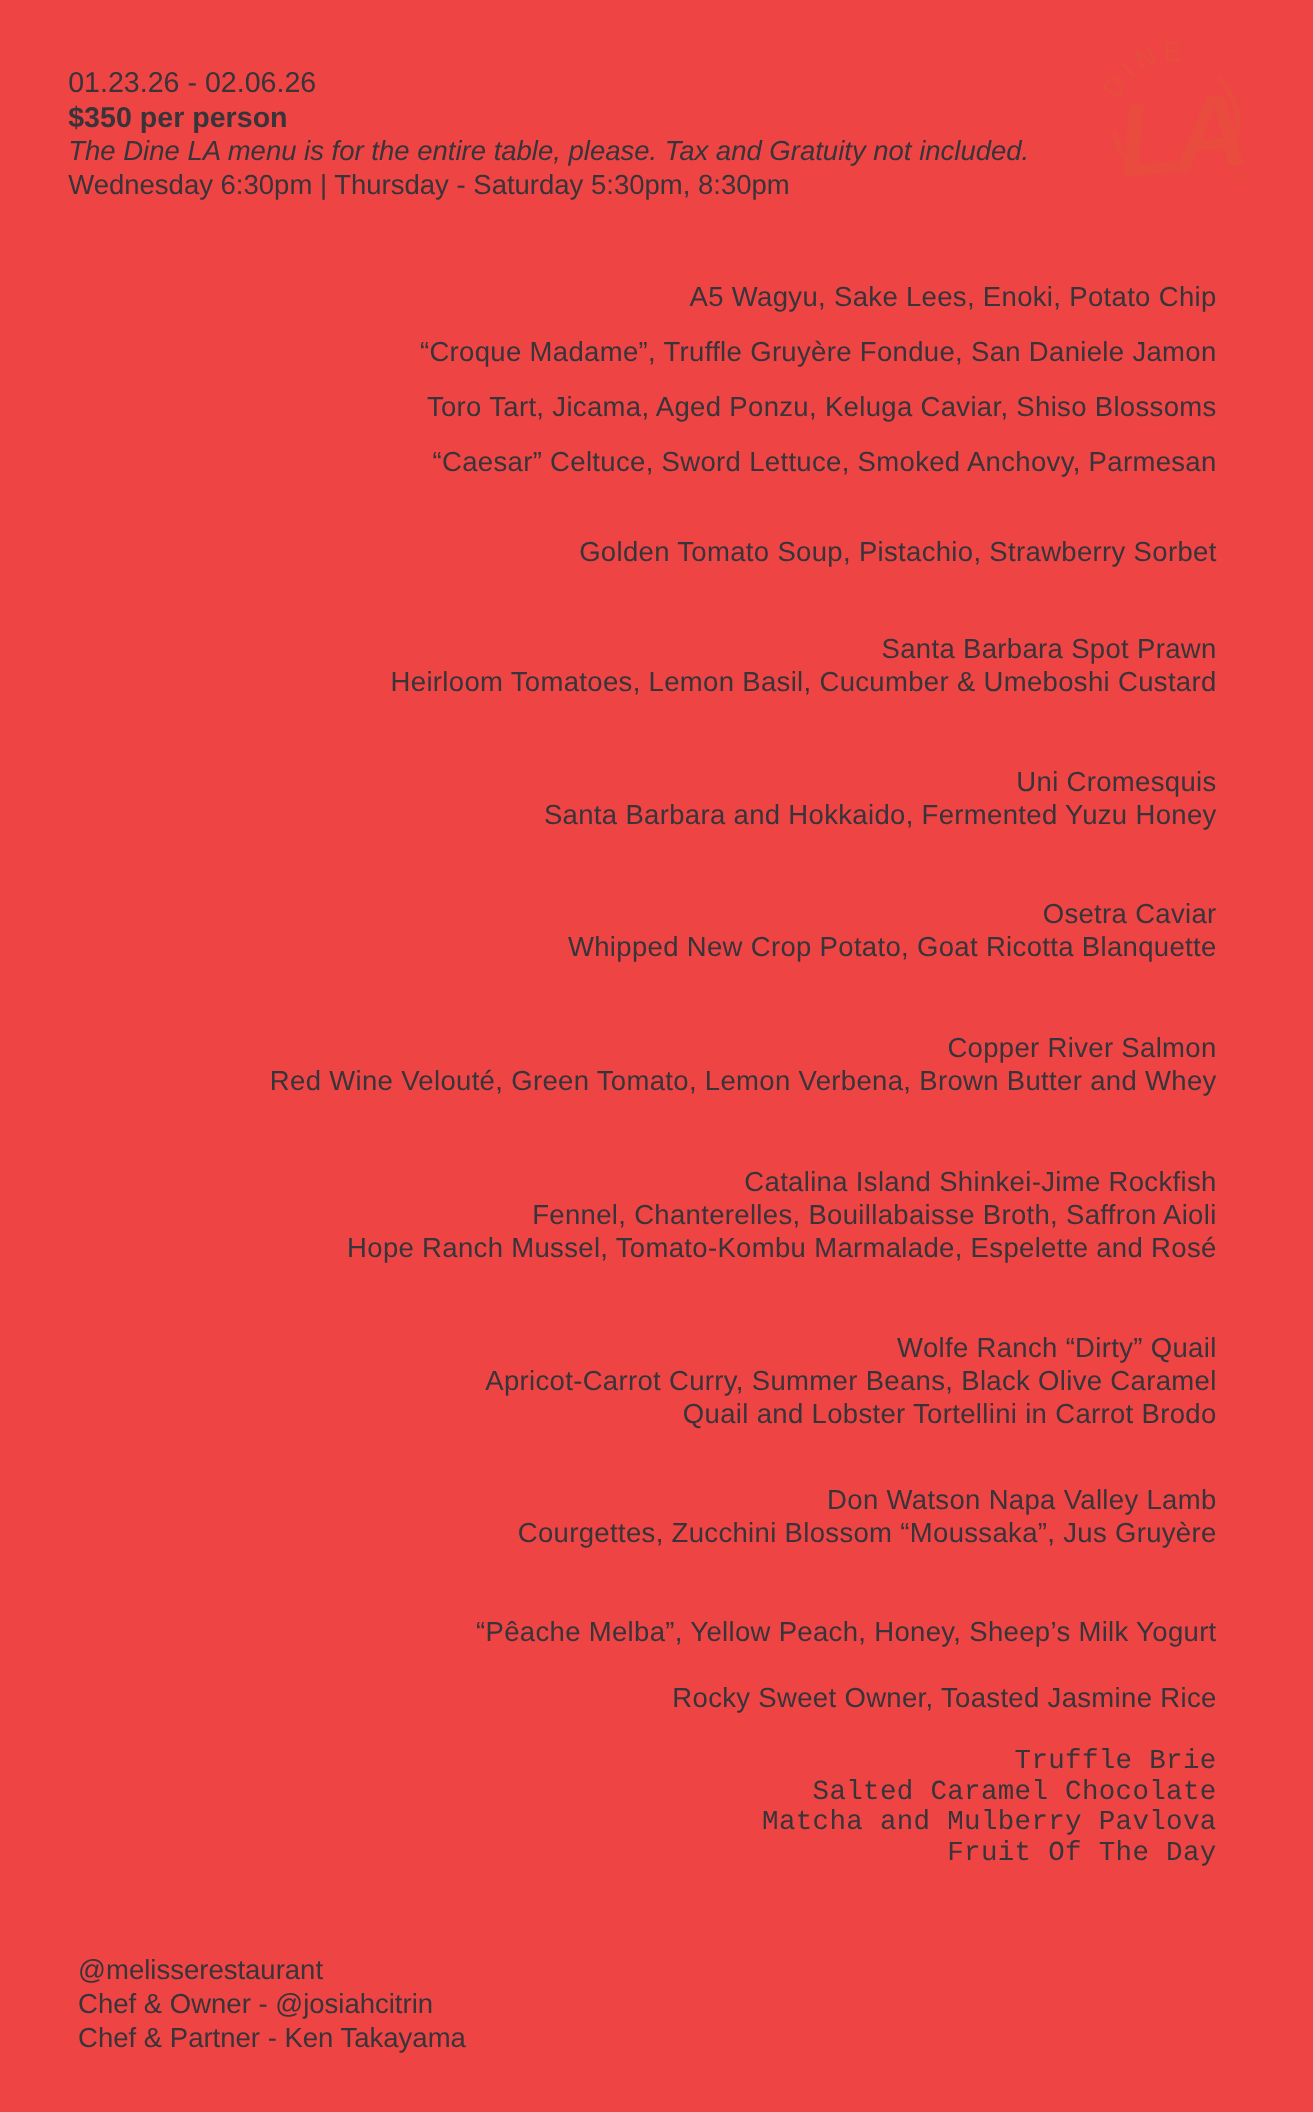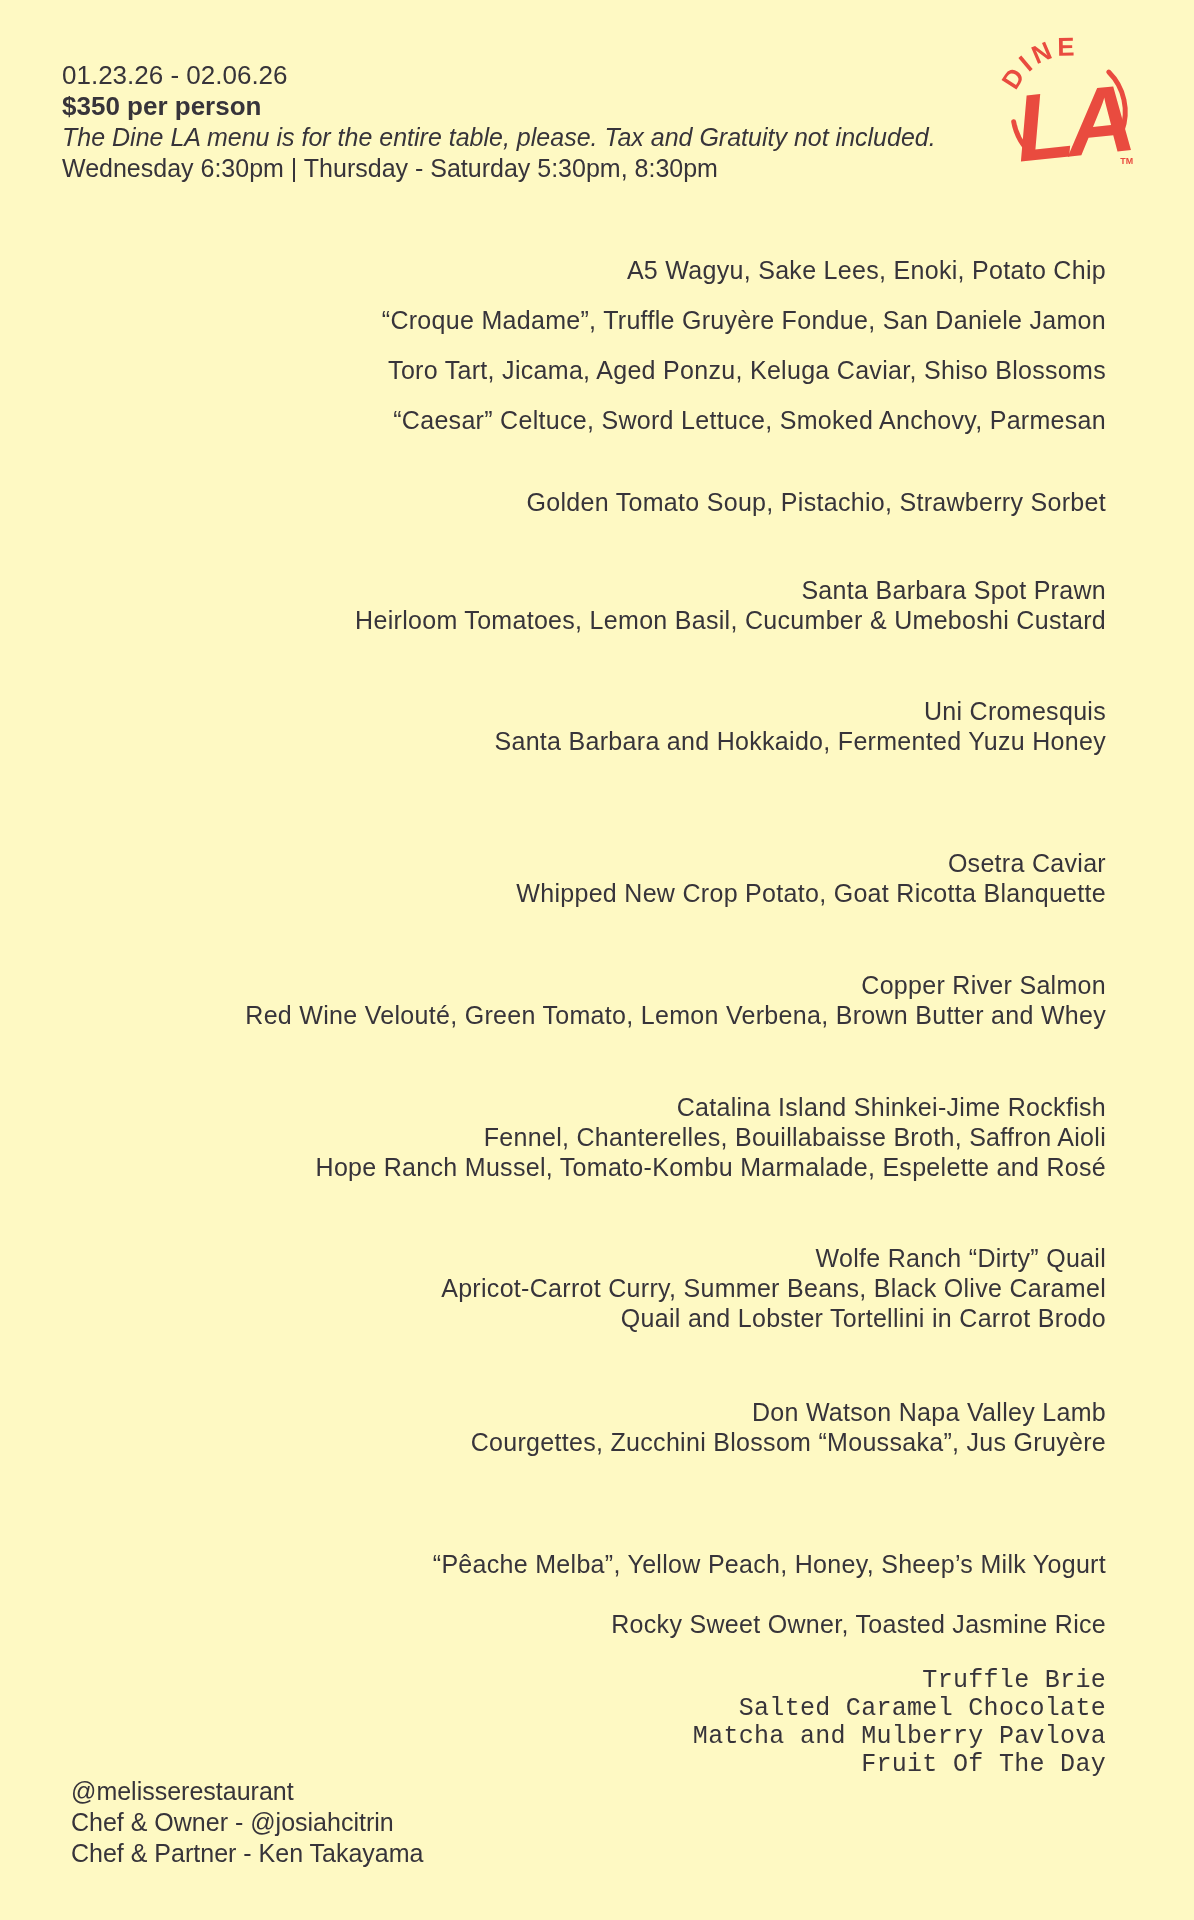--- a/index.html
+++ b/index.html
@@ -1,41 +1,41 @@
 <!DOCTYPE html>
 <html><head>
 <meta charset="utf-8">
 <style>
   html,body{margin:0;padding:0;background:#ffffff;}
   .page{
     position:relative;
     width:1194px;height:1920px;
-    background:#fef9c3;
+    background:#ef4444;
     font-family:"Liberation Sans",sans-serif;
     color:#37343A;
     overflow:hidden;
   }
   
   .header{position:absolute;left:62px;top:60px;font-size:25px;line-height:31px;}
   .header .date{font-size:26px;}
   .header .price{font-weight:bold;font-size:26px;}
   .header .note{font-style:italic;}
   
   .logo{position:absolute;left:995px;top:28px;width:148px;height:148px;}
   
   .menu{
     position:absolute;top:255px;right:88px;left:90px;
     text-align:right;
     font-size:25px;line-height:30px;letter-spacing:0.3px;
   }
   .menu-line{white-space:nowrap;}
   .course.tight .menu-line{line-height:28px;font-family:Liberation Mono, monospace;}
   .mt20{margin-top:20px}.mt28{margin-top:28px}.mt30{margin-top:30px}
-  .mt52{margin-top:52px}.mt55{margin-top:58px}.mt60{margin-top:92px}
-  .mt61{margin-top:61px}.mt62{margin-top:62px}.mt64{margin-top:64px}
+  .mt52{margin-top:52px}.mt55{margin-top:58px}.mt60{margin-top:60px}
+  .mt61{margin-top:61px}.mt62{margin-top:62px}.mt64{margin-top:48px}
   
   .footer{position:absolute;left:71px;top:1776px;font-size:25px;line-height:31px;}
 </style>
 </head>
 <body>
 
 <div class="page">
 
   <div class="header">
     <div class="date">01.23.26 - 02.06.26</div>

